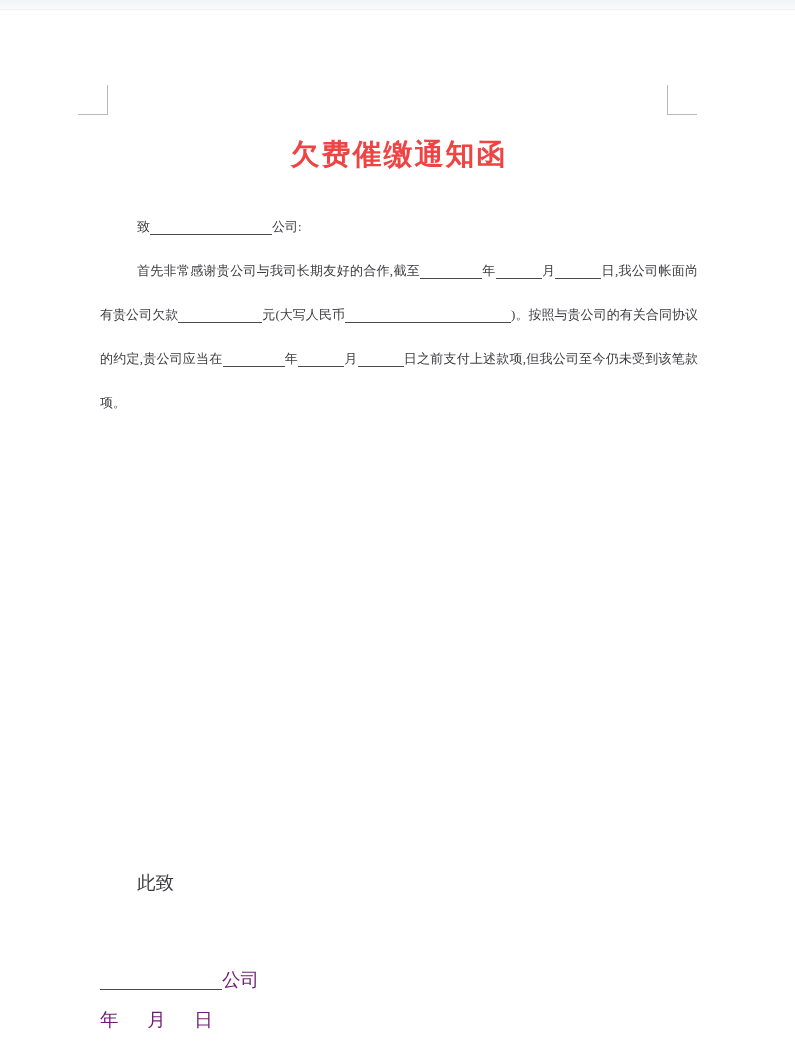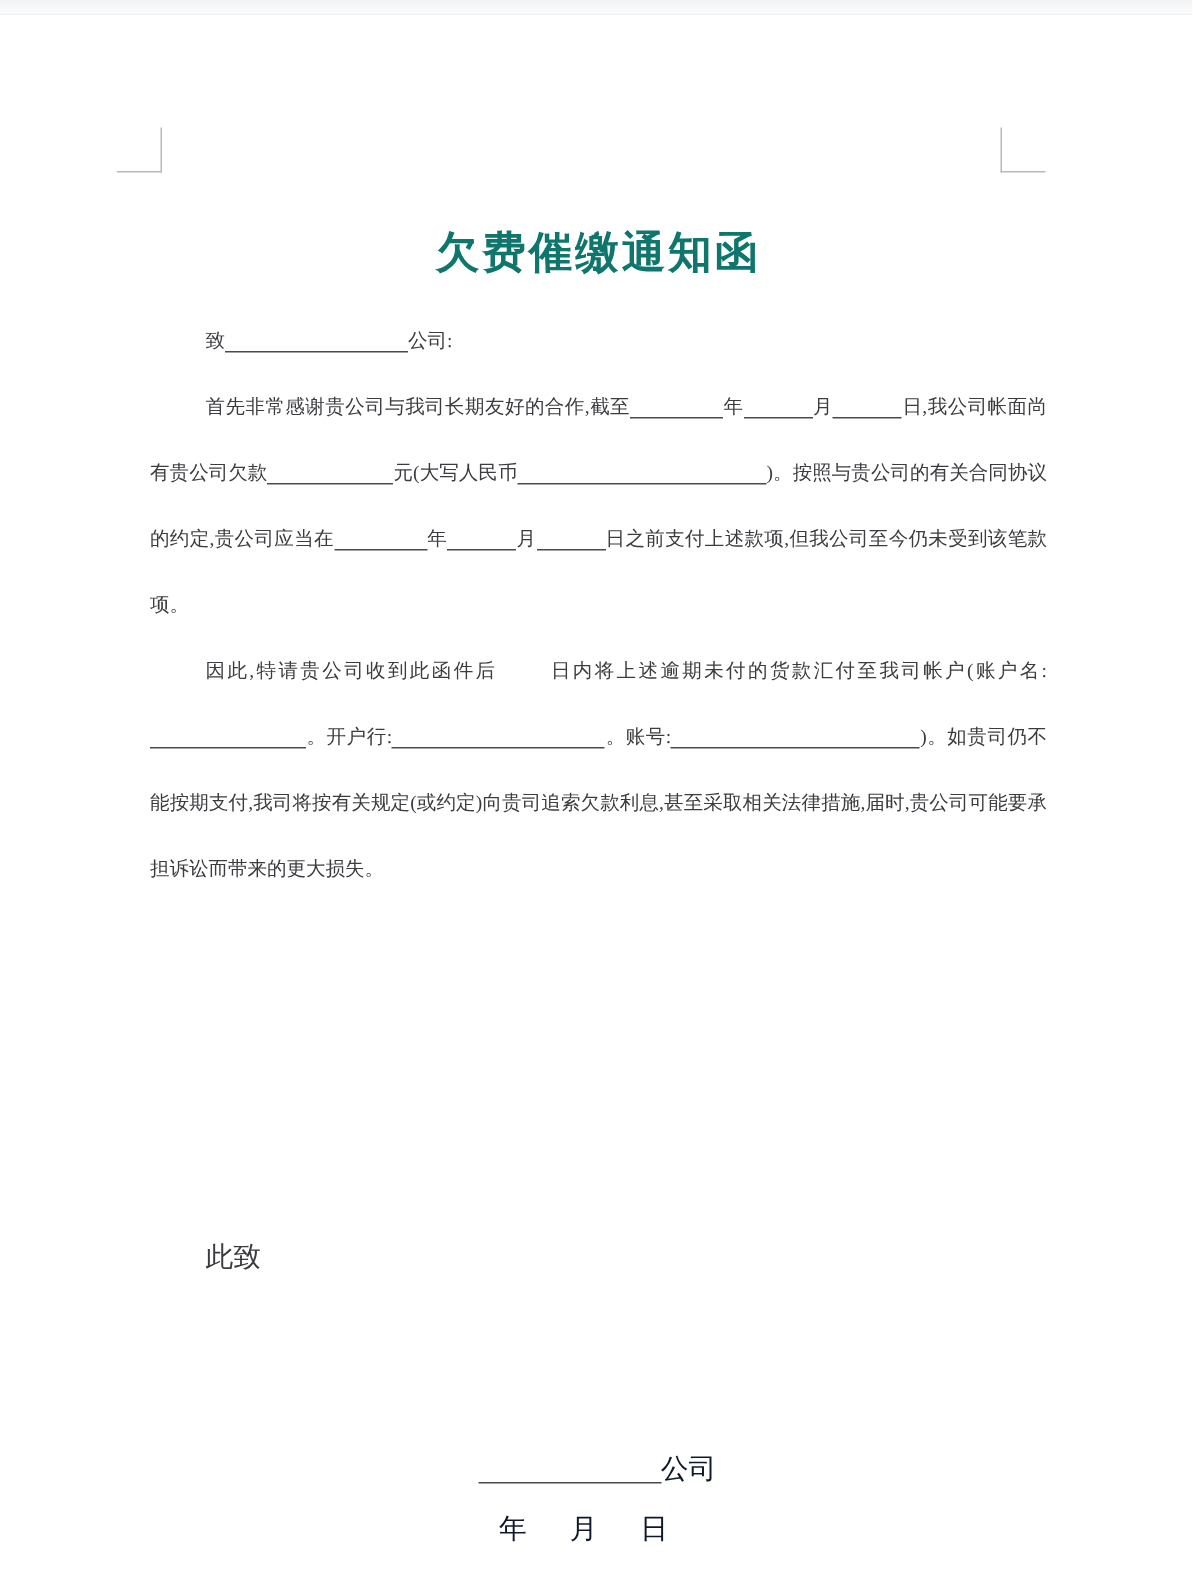--- a/index.html
+++ b/index.html
@@ -50,26 +50,26 @@
     left: 100px;
     top: 0;
     width: 598px;
   }
   .doc-title {
     margin: 0;
     padding: 0;
     text-align: center;
     font-size: 29px;
     font-weight: bold;
-    color: #0f766e;
+    color: #ef4444;
     letter-spacing: 2px;
     line-height: 1;
     position: absolute;
     left: 0;
-    top: 155px;
+    top: 140px;
     width: 598px;
     font-family: "Liberation Sans", "DejaVu Sans", sans-serif;
   }
   .body-block {
     position: absolute;
     left: 0;
     top: 205px;
     width: 598px;
     font-size: 13px;
     line-height: 44px;
@@ -114,22 +114,22 @@
     line-height: 44px;
     color: #3c3c40;
   }
   .closing .line { text-indent: 37px; }
   .sign-block {
     position: absolute;
     left: 0;
     width: 598px;
     font-size: 18.5px;
     line-height: 40px;
-    color: #0f172a;
-    text-align: center;
+    color: #701a75;
+    text-align: left;
   }
   .sign-block .sign-line { padding-right: 2px; }
   .sign-block .date-line { padding-right: 8px; letter-spacing: 12px; }
   .nowrap { white-space: nowrap; }
 </style>
 </head>
 <body>
 
 <div id="page">
 
@@ -145,28 +145,25 @@
     <div class="body-block">
 
       <p class="para indent">
         <span>致</span><span class="blank w-xxl"></span><span>公司:</span>
       </p>
 
       <p class="para indent">
         <span>首先非常感谢贵公司与我司长期友好的合作,截至</span><span class="blank w-md"></span><span>年</span><span class="blank w-sm"></span><span>月</span><span class="blank w-sm"></span><span>日,我公司帐面尚有贵公司欠款</span><span class="blank w-lg"></span><span>元(大写人民币</span><span class="blank w-line"></span><span>)。按照与贵公司的有关合同协议的约定,贵公司应当在</span><span class="blank w-md"></span><span>年</span><span class="blank w-sm"></span><span>月</span><span class="blank w-sm"></span><span>日之前支付上述款项,但我公司至今仍未受到该笔款项。</span>
       </p>
 
-      <p class="para indent">
-        <span>因此,特请贵公司收到此函件后</span><span class="gapspace"></span><span>日内将上述逾期未付的货款汇付至我司帐户(账户名:</span><span class="blank w-xl"></span><span>。开户行:</span><span class="blank w-huge"></span><span>。账号:</span><span class="blank w-line"></span><span>)。如贵司仍不能按期支付,我司将按有关规定(或约定)向贵司追索欠款利息,甚至采取相关法律措施,届时,贵公司可能要承担诉讼而带来的更大损失。</span>
-      </p>
 
 
     </div>
 
-    <div class="closing" style="top: 817px;">
+    <div class="closing" style="top: 863px; font-family: Liberation Mono, monospace;">
       <div class="line">此致</div>
     </div>
 
     <div class="sign-block" style="top: 960px;">
       <div class="sign-line nowrap"><span class="blank w-xxl"></span><span>公司</span></div>
       <div class="date-line">年 月 日</div>
     </div>
 
   </div>
 </div>

